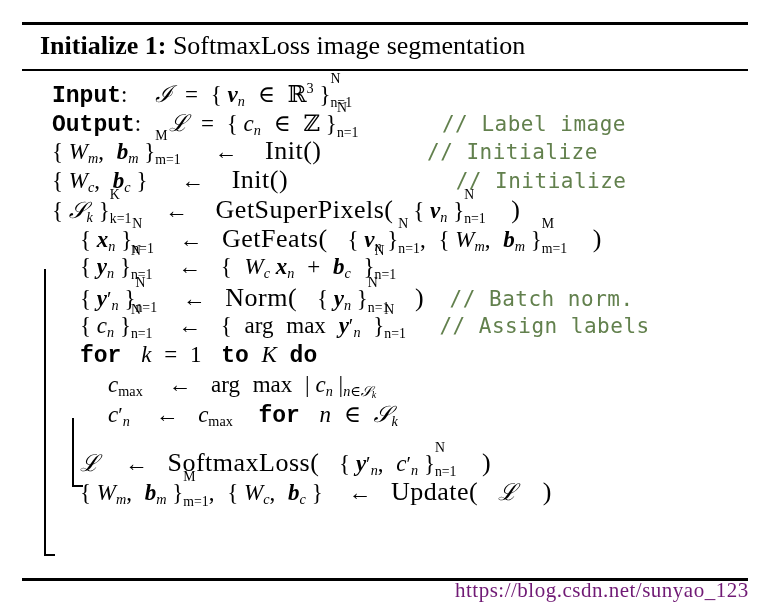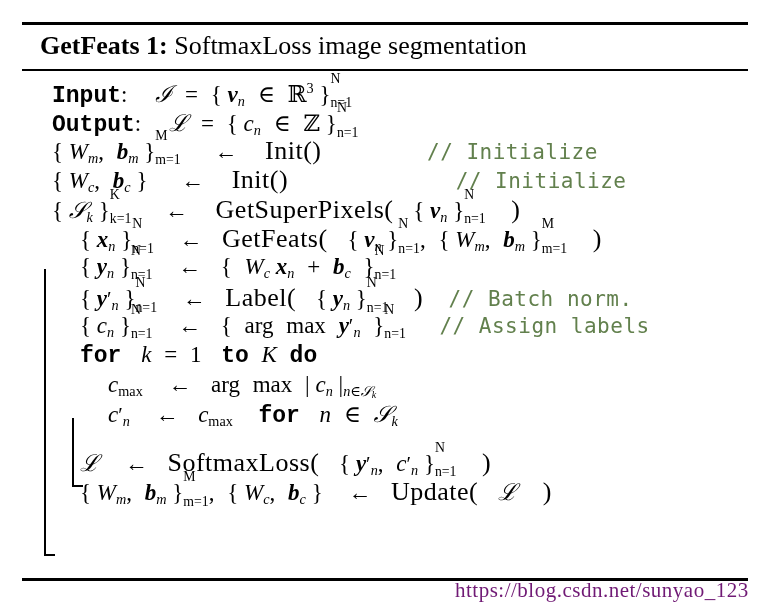--- a/index.html
+++ b/index.html
@@ -180,21 +180,21 @@
   }
 </style>
 </head>
 <body>
 
 <div id="algo-box">
 
   <div class="rule-thick"></div>
 
   <div class="algo-title">
-    <span class="caps">GetFeats 1:</span>
+    <span class="caps">Initialize 1:</span>
     <span>SoftmaxLoss image segmentation</span>
   </div>
 
   <div class="rule-med"></div>
 
   <div class="algo-body">
 
     <div class="line indent-0">
       <span class="kw">Input</span><span class="mr">:</span><span class="sp3"></span>
       <span class="cal">ℐ</span><span class="sp"></span>
@@ -210,20 +210,21 @@
     <div class="line indent-0">
       <span class="kw">Output</span><span class="mr">:</span><span class="sp3"></span>
       <span class="cal">ℒ</span><span class="sp"></span>
       <span class="mr">=</span><span class="sp"></span>
       <span class="mr">{</span>
       <span class="m">c</span><span class="sub1">n</span><span class="sp"></span>
       <span class="mr">∈</span><span class="sp"></span>
       <span class="bb">ℤ</span>
       <span class="mr">}</span><span class="subsup"><span class="sup">N</span><span class="sub">n=1</span></span>
       <span style="display:inline-block;width:72px"></span>
+      <span class="cmt">// Label image</span>
     </div>
 
     <div class="line indent-0">
       <span class="mr">{</span>
       <span class="m">W</span><span class="sub1">m</span><span class="mr">,</span><span class="sp"></span>
       <span class="mb">b</span><span class="sub1">m</span>
       <span class="mr">}</span><span class="subsup"><span class="sup">M</span><span class="sub">m=1</span></span>
       <span class="sp3"></span>
       <span class="mr">←</span><span class="sp3"></span>
       <span class="tt">Init</span><span class="tt">(</span><span class="tt">)</span>
@@ -290,21 +291,21 @@
       <span class="mb">b</span><span class="sub1">c</span><span class="sp"></span>
       <span class="mr">}</span><span class="subsup"><span class="sup">N</span><span class="sub">n=1</span></span>
     </div>
 
     <div class="line indent-1">
       <span class="mr">{</span>
       <span class="mb">y</span><span class="prime">′</span><span class="sub1">n</span>
       <span class="mr">}</span><span class="subsup"><span class="sup">N</span><span class="sub">n=1</span></span>
       <span class="sp2"></span>
       <span class="mr">←</span><span class="sp2"></span>
-      <span class="tt">Label</span><span class="tt">(</span><span class="sp2"></span>
+      <span class="tt">Norm</span><span class="tt">(</span><span class="sp2"></span>
       <span class="mr">{</span>
       <span class="mb">y</span><span class="sub1">n</span>
       <span class="mr">}</span><span class="subsup"><span class="sup">N</span><span class="sub">n=1</span></span>
       <span class="sp2"></span>
       <span class="tt">)</span>
       <span class="sp2"></span>
       <span class="cmt">// Batch norm.</span>
     </div>
 
     <div class="line indent-1">

